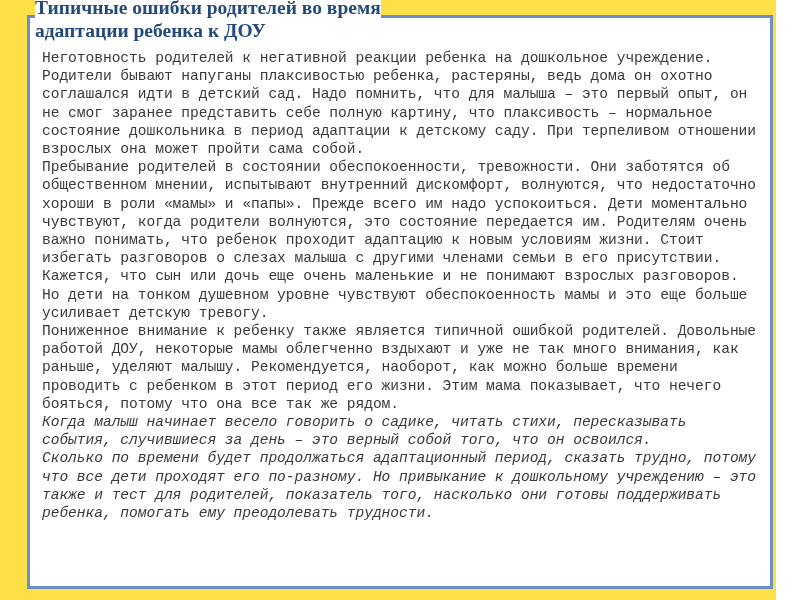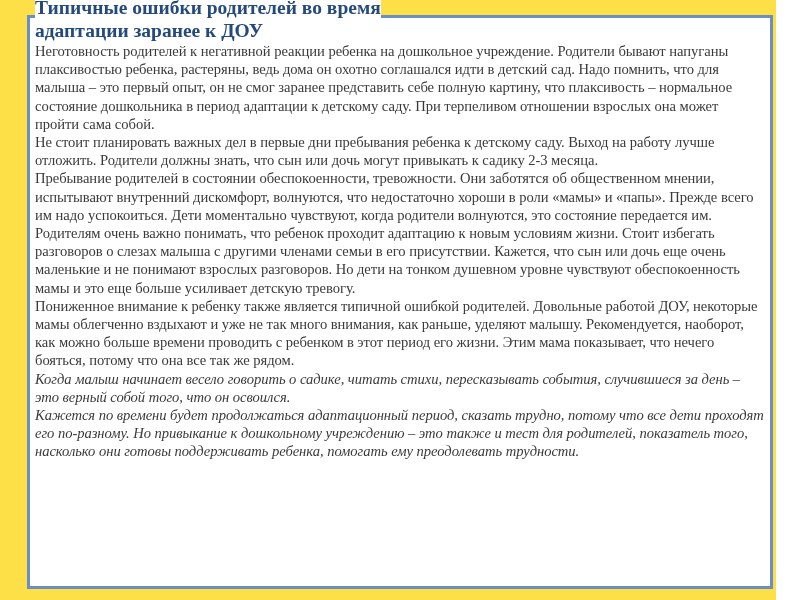--- a/index.html
+++ b/index.html
@@ -44,38 +44,38 @@
     background: transparent;
   }
   .title span { display: block; }
   .title .t1 {
     background: linear-gradient(#ffffff 0, #ffffff 100%);
     display: inline-block;
   }
   .body {
     font-size: 14.6px;
     line-height: 18.2px;
-    margin: 0;
+    margin: 7px;
     letter-spacing: -0.05px;
+    font-family: Liberation Mono, monospace;
   }
   .para { margin: 0; }
   .para.italic { font-style: italic; }
 </style>
 </head>
 <body>
 
 <div class="slide">
   <div class="frame"></div>
   <div class="content">
     <h1 class="title">
       <span class="t1">Типичные ошибки родителей во время</span>
-      <span>адаптации заранее к ДОУ</span>
+      <span>адаптации ребенка к ДОУ</span>
     </h1>
     <div class="body">
       <p class="para">Неготовность родителей к негативной реакции ребенка на дошкольное учреждение. Родители бывают напуганы плаксивостью ребенка, растеряны, ведь дома он охотно соглашался идти в детский сад. Надо помнить, что для малыша – это первый опыт, он не смог заранее представить себе полную картину, что плаксивость – нормальное состояние дошкольника в период адаптации к детскому саду. При терпеливом отношении взрослых она может пройти сама собой.</p>
-      <p class="para">Не стоит планировать важных дел в первые дни пребывания ребенка к детскому саду. Выход на работу лучше отложить. Родители должны знать, что сын или дочь могут привыкать к садику 2-3 месяца.</p>
       <p class="para">Пребывание родителей в состоянии обеспокоенности, тревожности. Они заботятся об общественном мнении, испытывают внутренний дискомфорт, волнуются, что недостаточно хороши в роли «мамы» и «папы». Прежде всего им надо успокоиться. Дети моментально чувствуют, когда родители волнуются, это состояние передается им. Родителям очень важно понимать, что ребенок проходит адаптацию к новым условиям жизни. Стоит избегать разговоров о слезах малыша с другими членами семьи в его присутствии. Кажется, что сын или дочь еще очень маленькие и не понимают взрослых разговоров. Но дети на тонком душевном уровне чувствуют обеспокоенность мамы и это еще больше усиливает детскую тревогу.</p>
       <p class="para">Пониженное внимание к ребенку также является типичной ошибкой родителей. Довольные работой ДОУ, некоторые мамы облегченно вздыхают и уже не так много внимания, как раньше, уделяют малышу. Рекомендуется, наоборот, как можно больше времени проводить с ребенком в этот период его жизни. Этим мама показывает, что нечего бояться, потому что она все так же рядом.</p>
       <p class="para italic">Когда малыш начинает весело говорить о садике, читать стихи, пересказывать события, случившиеся за день – это верный собой того, что он освоился.</p>
-      <p class="para italic">Кажется по времени будет продолжаться адаптационный период, сказать трудно, потому что все дети проходят его по-разному. Но привыкание к дошкольному учреждению – это также и тест для родителей, показатель того, насколько они готовы поддерживать ребенка, помогать ему преодолевать трудности.</p>
+      <p class="para italic">Сколько по времени будет продолжаться адаптационный период, сказать трудно, потому что все дети проходят его по-разному. Но привыкание к дошкольному учреждению – это также и тест для родителей, показатель того, насколько они готовы поддерживать ребенка, помогать ему преодолевать трудности.</p>
     </div>
   </div>
 </div>
 
 </body></html>

